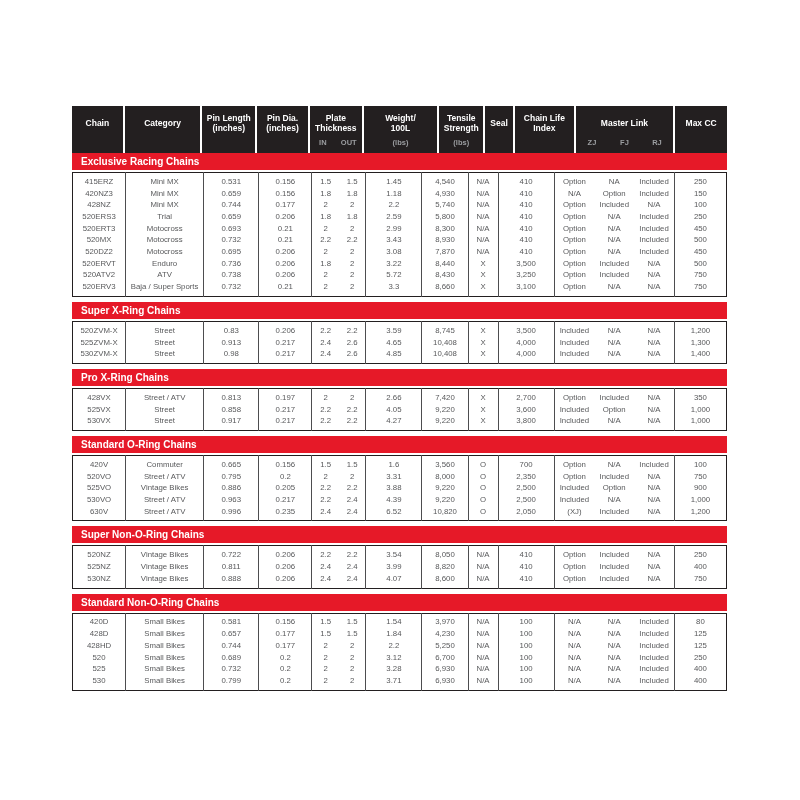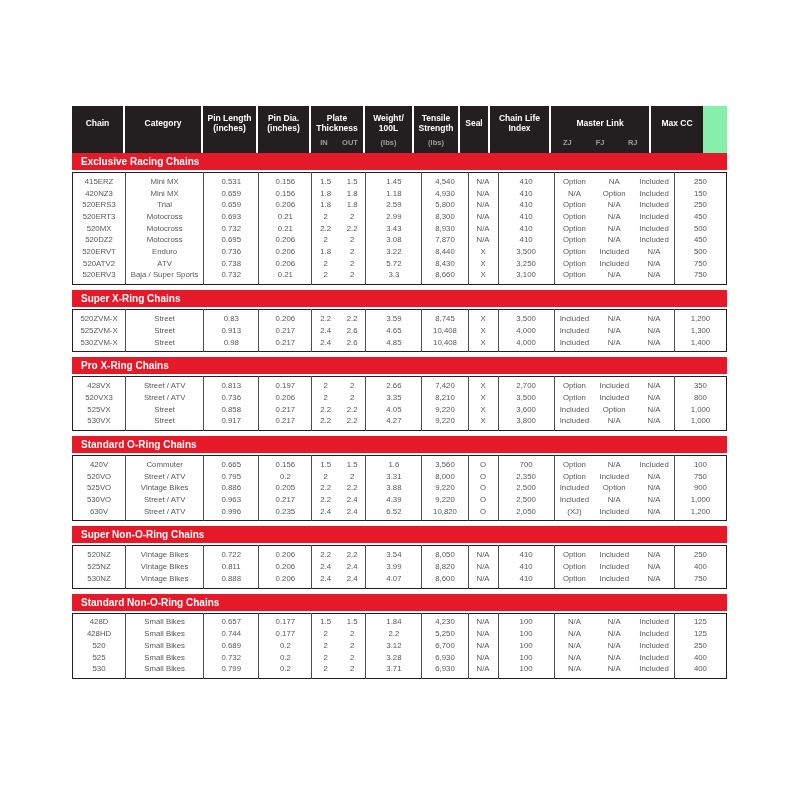--- a/index.html
+++ b/index.html
@@ -18,21 +18,21 @@
   }
   .hcell:last-child{border-right:none;}
   .hlab{
     flex:1;display:flex;flex-direction:column;justify-content:center;align-items:center;
     font-weight:bold;font-size:8.5px;line-height:1.2;padding-top:2px;text-align:center;
   }
   .hsub{height:15px;display:flex;align-items:flex-start;color:#9c9ea1;font-size:7.5px;font-weight:bold;}
   .hsub span{flex:1;text-align:center;}
 
   .w-chain{width:53px}.w-category{width:78px}.w-pin_length{width:55px}
-  .w-pin_dia{width:53px}.w-plate{width:54px}.w-weight{width:49px}
+  .w-pin_dia{width:53px}.w-plate{width:54px}.w-weight{width:76px}
   .w-tensile{width:46px}.w-seal{width:30px}.w-life{width:61px}
   .w-master{width:100px}.w-maxcc{width:52px}
 
   
   .section-bar{
     width:655px;height:17px;box-sizing:border-box;background:#e61928;color:#ffffff;
     font-weight:bold;font-size:10px;line-height:17px;padding-left:9px;margin-bottom:2px;
   }
   .section-box{margin-bottom:5px;}
   table.spec{
@@ -183,20 +183,36 @@
               <td class="br">1.18</td>
               <td class="br">4,930</td>
               <td class="br">N/A</td>
               <td class="br">410</td>
               <td>N/A</td>
               <td>Option</td>
               <td class="br">Included</td>
               <td>150</td>
             </tr>
             <tr>
+              <td class="br">428NZ</td>
+              <td class="br">Mini MX</td>
+              <td class="br">0.744</td>
+              <td class="br">0.177</td>
+              <td>2</td>
+              <td class="br">2</td>
+              <td class="br">2.2</td>
+              <td class="br">5,740</td>
+              <td class="br">N/A</td>
+              <td class="br">410</td>
+              <td>Option</td>
+              <td>Included</td>
+              <td class="br">N/A</td>
+              <td>100</td>
+            </tr>
+            <tr>
               <td class="br">520ERS3</td>
               <td class="br">Trial</td>
               <td class="br">0.659</td>
               <td class="br">0.206</td>
               <td>1.8</td>
               <td class="br">1.8</td>
               <td class="br">2.59</td>
               <td class="br">5,800</td>
               <td class="br">N/A</td>
               <td class="br">410</td>
@@ -403,36 +419,20 @@
               <td>2</td>
               <td class="br">2</td>
               <td class="br">2.66</td>
               <td class="br">7,420</td>
               <td class="br">X</td>
               <td class="br">2,700</td>
               <td>Option</td>
               <td>Included</td>
               <td class="br">N/A</td>
               <td>350</td>
-            </tr>
-            <tr>
-              <td class="br">520VX3</td>
-              <td class="br">Street / ATV</td>
-              <td class="br">0.736</td>
-              <td class="br">0.206</td>
-              <td>2</td>
-              <td class="br">2</td>
-              <td class="br">3.35</td>
-              <td class="br">8,210</td>
-              <td class="br">X</td>
-              <td class="br">3,500</td>
-              <td>Option</td>
-              <td>Included</td>
-              <td class="br">N/A</td>
-              <td>800</td>
             </tr>
             <tr>
               <td class="br">525VX</td>
               <td class="br">Street</td>
               <td class="br">0.858</td>
               <td class="br">0.217</td>
               <td>2.2</td>
               <td class="br">2.2</td>
               <td class="br">4.05</td>
               <td class="br">9,220</td>
@@ -650,20 +650,36 @@
             <col style="width: 46px;">
             <col style="width: 30px;">
             <col style="width: 56px;">
             <col style="width: 40px;">
             <col style="width: 40px;">
             <col style="width: 40px;">
             <col style="width: 52px;">
           </colgroup>
           <tbody>
             <tr>
+              <td class="br">420D</td>
+              <td class="br">Small Bikes</td>
+              <td class="br">0.581</td>
+              <td class="br">0.156</td>
+              <td>1.5</td>
+              <td class="br">1.5</td>
+              <td class="br">1.54</td>
+              <td class="br">3,970</td>
+              <td class="br">N/A</td>
+              <td class="br">100</td>
+              <td>N/A</td>
+              <td>N/A</td>
+              <td class="br">Included</td>
+              <td>80</td>
+            </tr>
+            <tr>
               <td class="br">428D</td>
               <td class="br">Small Bikes</td>
               <td class="br">0.657</td>
               <td class="br">0.177</td>
               <td>1.5</td>
               <td class="br">1.5</td>
               <td class="br">1.84</td>
               <td class="br">4,230</td>
               <td class="br">N/A</td>
               <td class="br">100</td>

